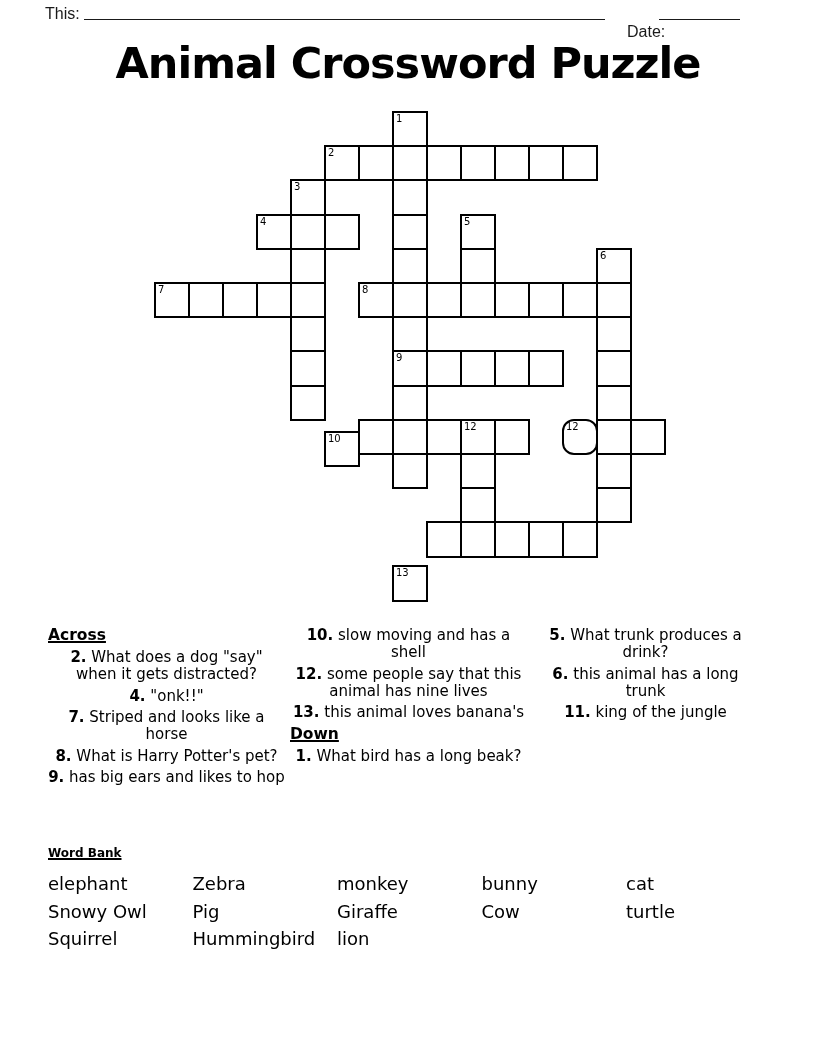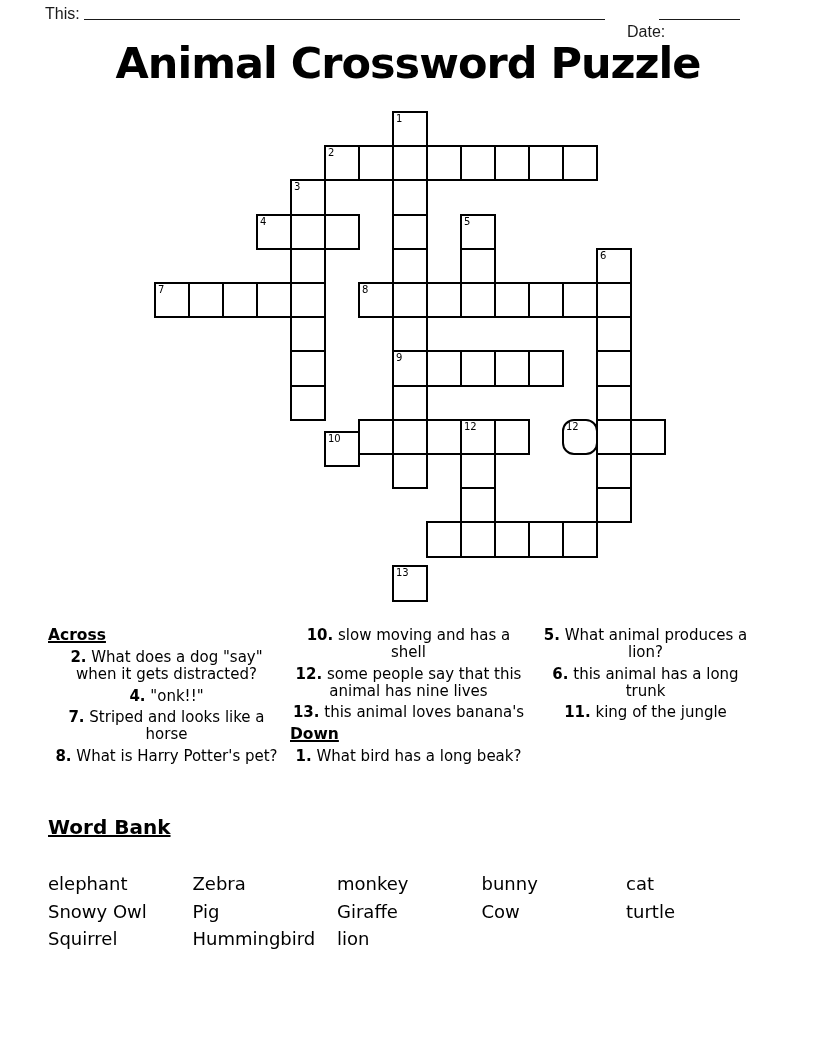--- a/index.html
+++ b/index.html
@@ -76,22 +76,22 @@
     text-decoration-thickness: 1.5px;
     margin-bottom: 5px;
     font-size: 15.5px;
   }
   .clue { margin-bottom: 4.5px; text-align: center; }
   .clue b { font-weight: bold; }
   
   .wb-head {
     position: absolute;
     left: 48px;
-    top: 815px;
-    font-size: 20px;
+    top: 846px;
+    font-size: 12px;
     font-weight: bold;
     text-decoration: underline;
     text-decoration-thickness: 2px;
   }
   .wb-grid {
     position: absolute;
     left: 48px;
     top: 874px;
     display: grid;
     grid-template-columns: repeat(5, 144.5px);
@@ -205,30 +205,31 @@
     <div class="cell" style="left: 528px; top: 521.4px;"></div>
     <div class="cell" style="left: 562px; top: 521.4px;"></div>
   </div>
 
 <div class="clue-col" id="clue-col-1">
     <div class="clue-head">Across</div>
     <div class="clue"><b>2.</b><span> What does a dog "say" when it gets distracted?</span></div>
     <div class="clue"><b>4.</b><span> "onk!!"</span></div>
     <div class="clue"><b>7.</b><span> Striped and looks like a horse</span></div>
     <div class="clue"><b>8.</b><span> What is Harry Potter's pet?</span></div>
+    <div class="clue"><b>9.</b><span> has big ears and likes to hop</span></div>
   </div>
 <div class="clue-col" id="clue-col-2">
     <div class="clue"><b>10.</b><span> slow moving and has a shell</span></div>
     <div class="clue"><b>12.</b><span> some people say that this animal has nine lives</span></div>
     <div class="clue"><b>13.</b><span> this animal loves banana's</span></div>
     <div class="clue-head">Down</div>
     <div class="clue"><b>1.</b><span> What bird has a long beak?</span></div>
   </div>
 <div class="clue-col" id="clue-col-3">
-    <div class="clue"><b>5.</b><span> What animal produces a lion?</span></div>
+    <div class="clue"><b>5.</b><span> What trunk produces a drink?</span></div>
     <div class="clue"><b>6.</b><span> this animal has a long trunk</span></div>
     <div class="clue"><b>11.</b><span> king of the jungle</span></div>
   </div>
 
 <div class="wb-head">Word Bank</div>
 <div class="wb-grid" id="word-bank">
     <div class="wb-word">elephant</div>
     <div class="wb-word">Zebra</div>
     <div class="wb-word">monkey</div>
     <div class="wb-word">bunny</div>

